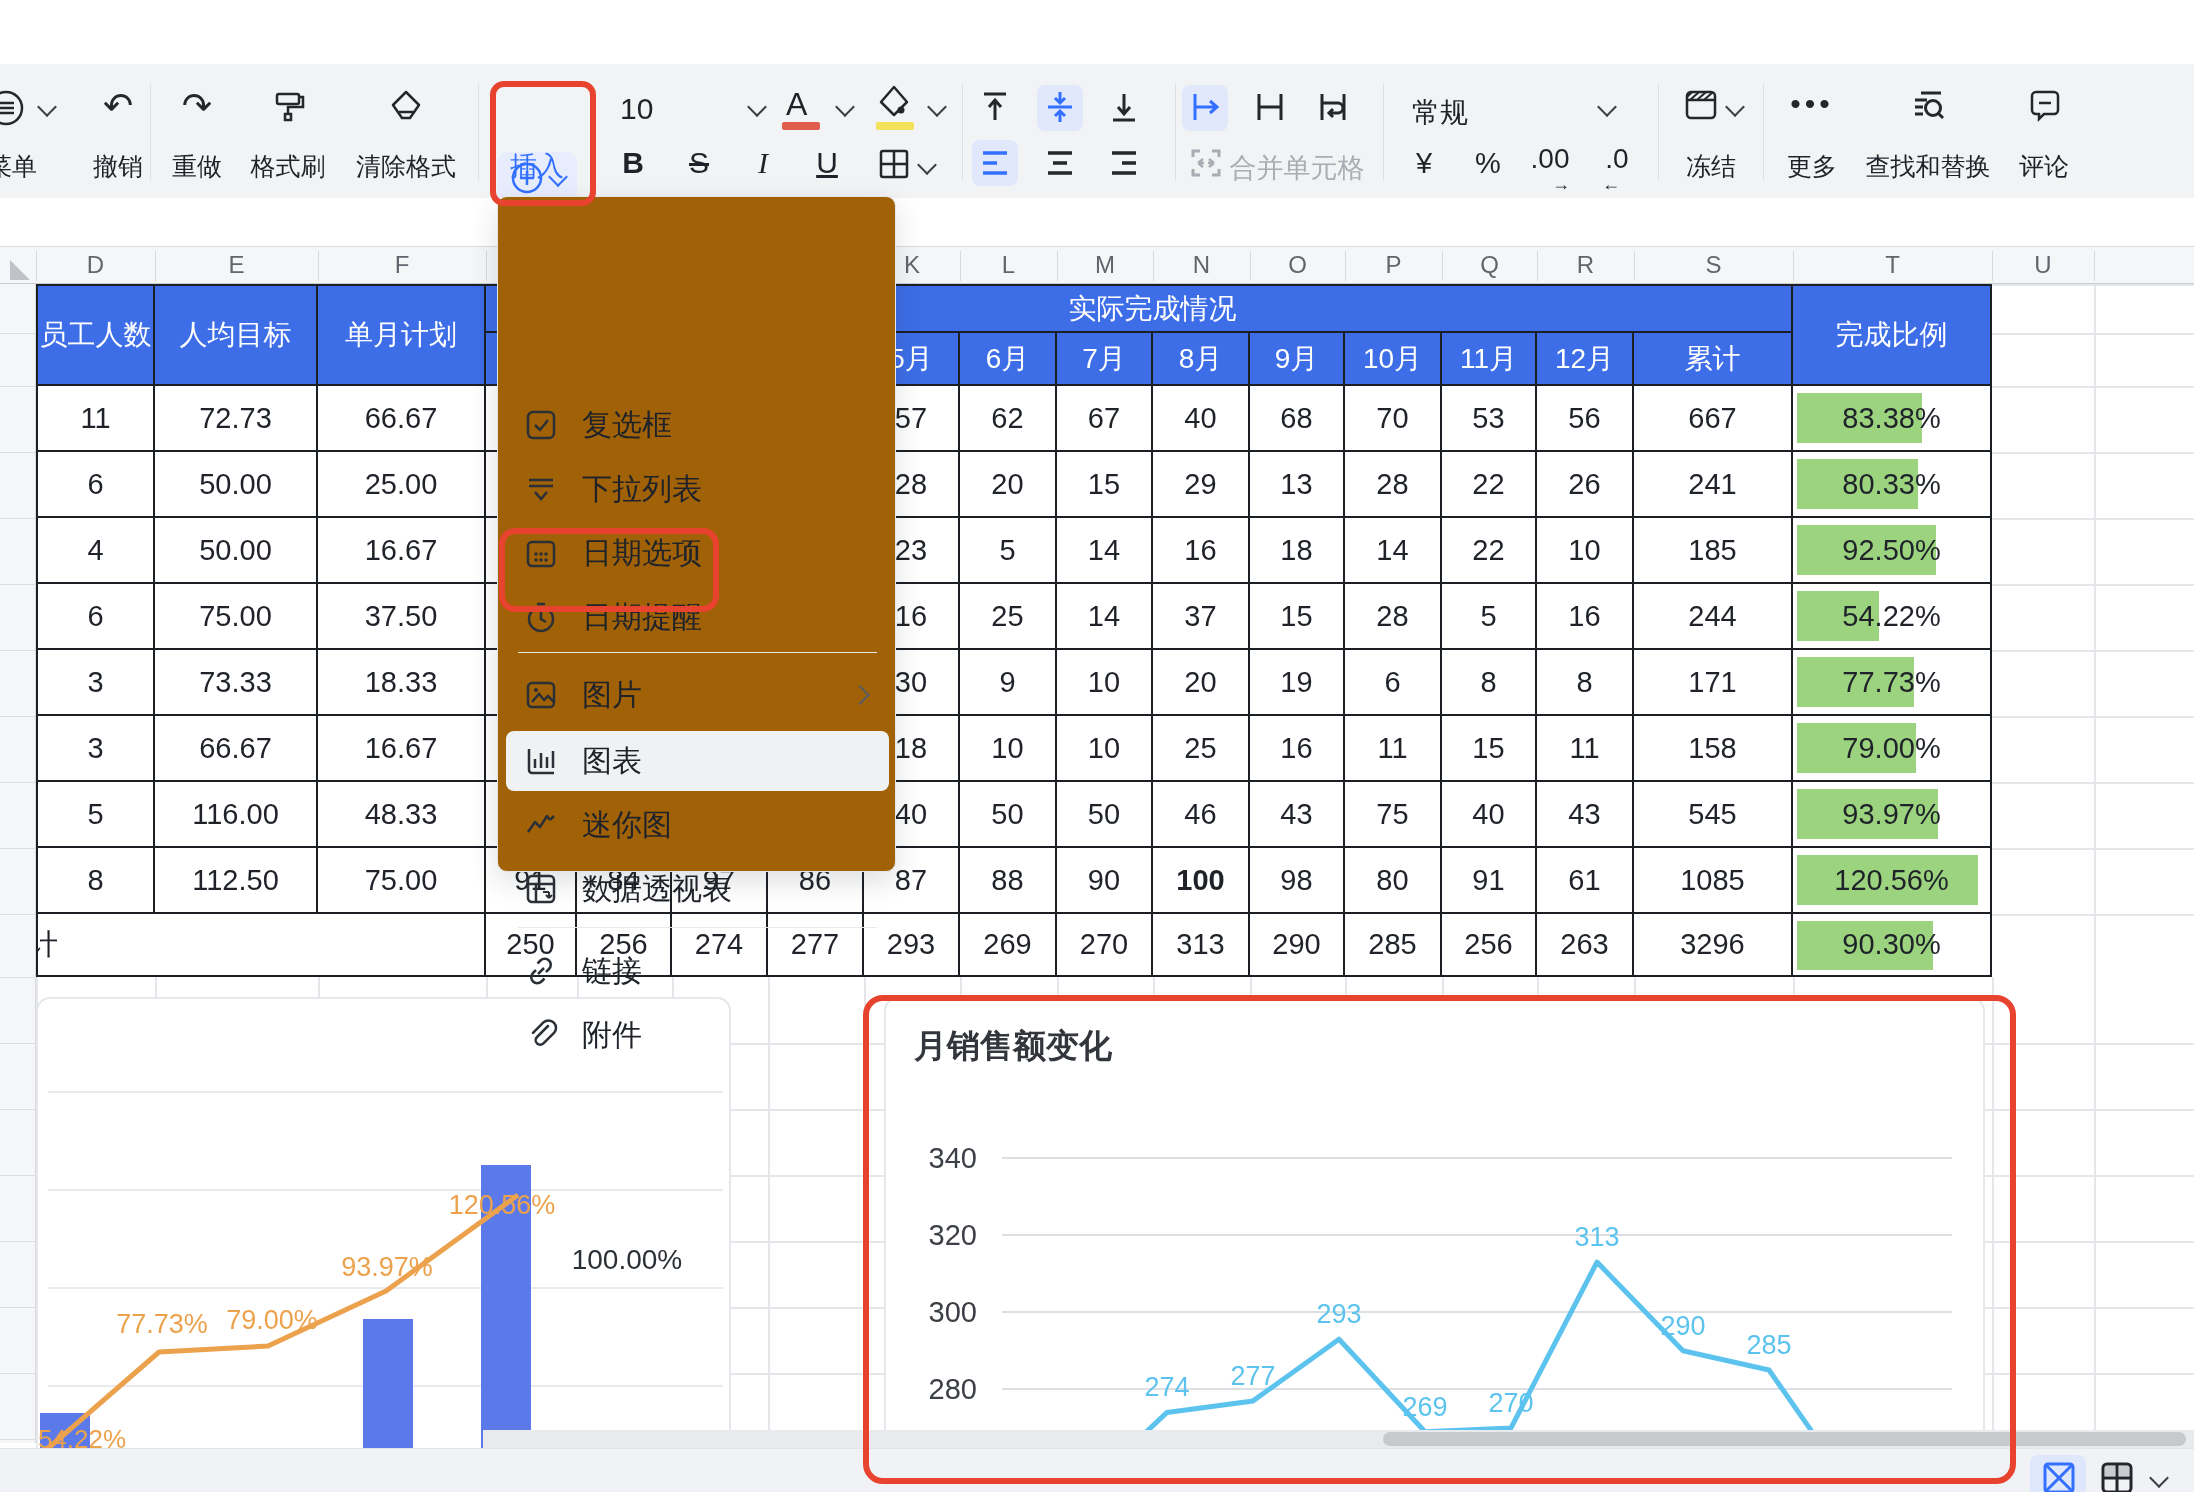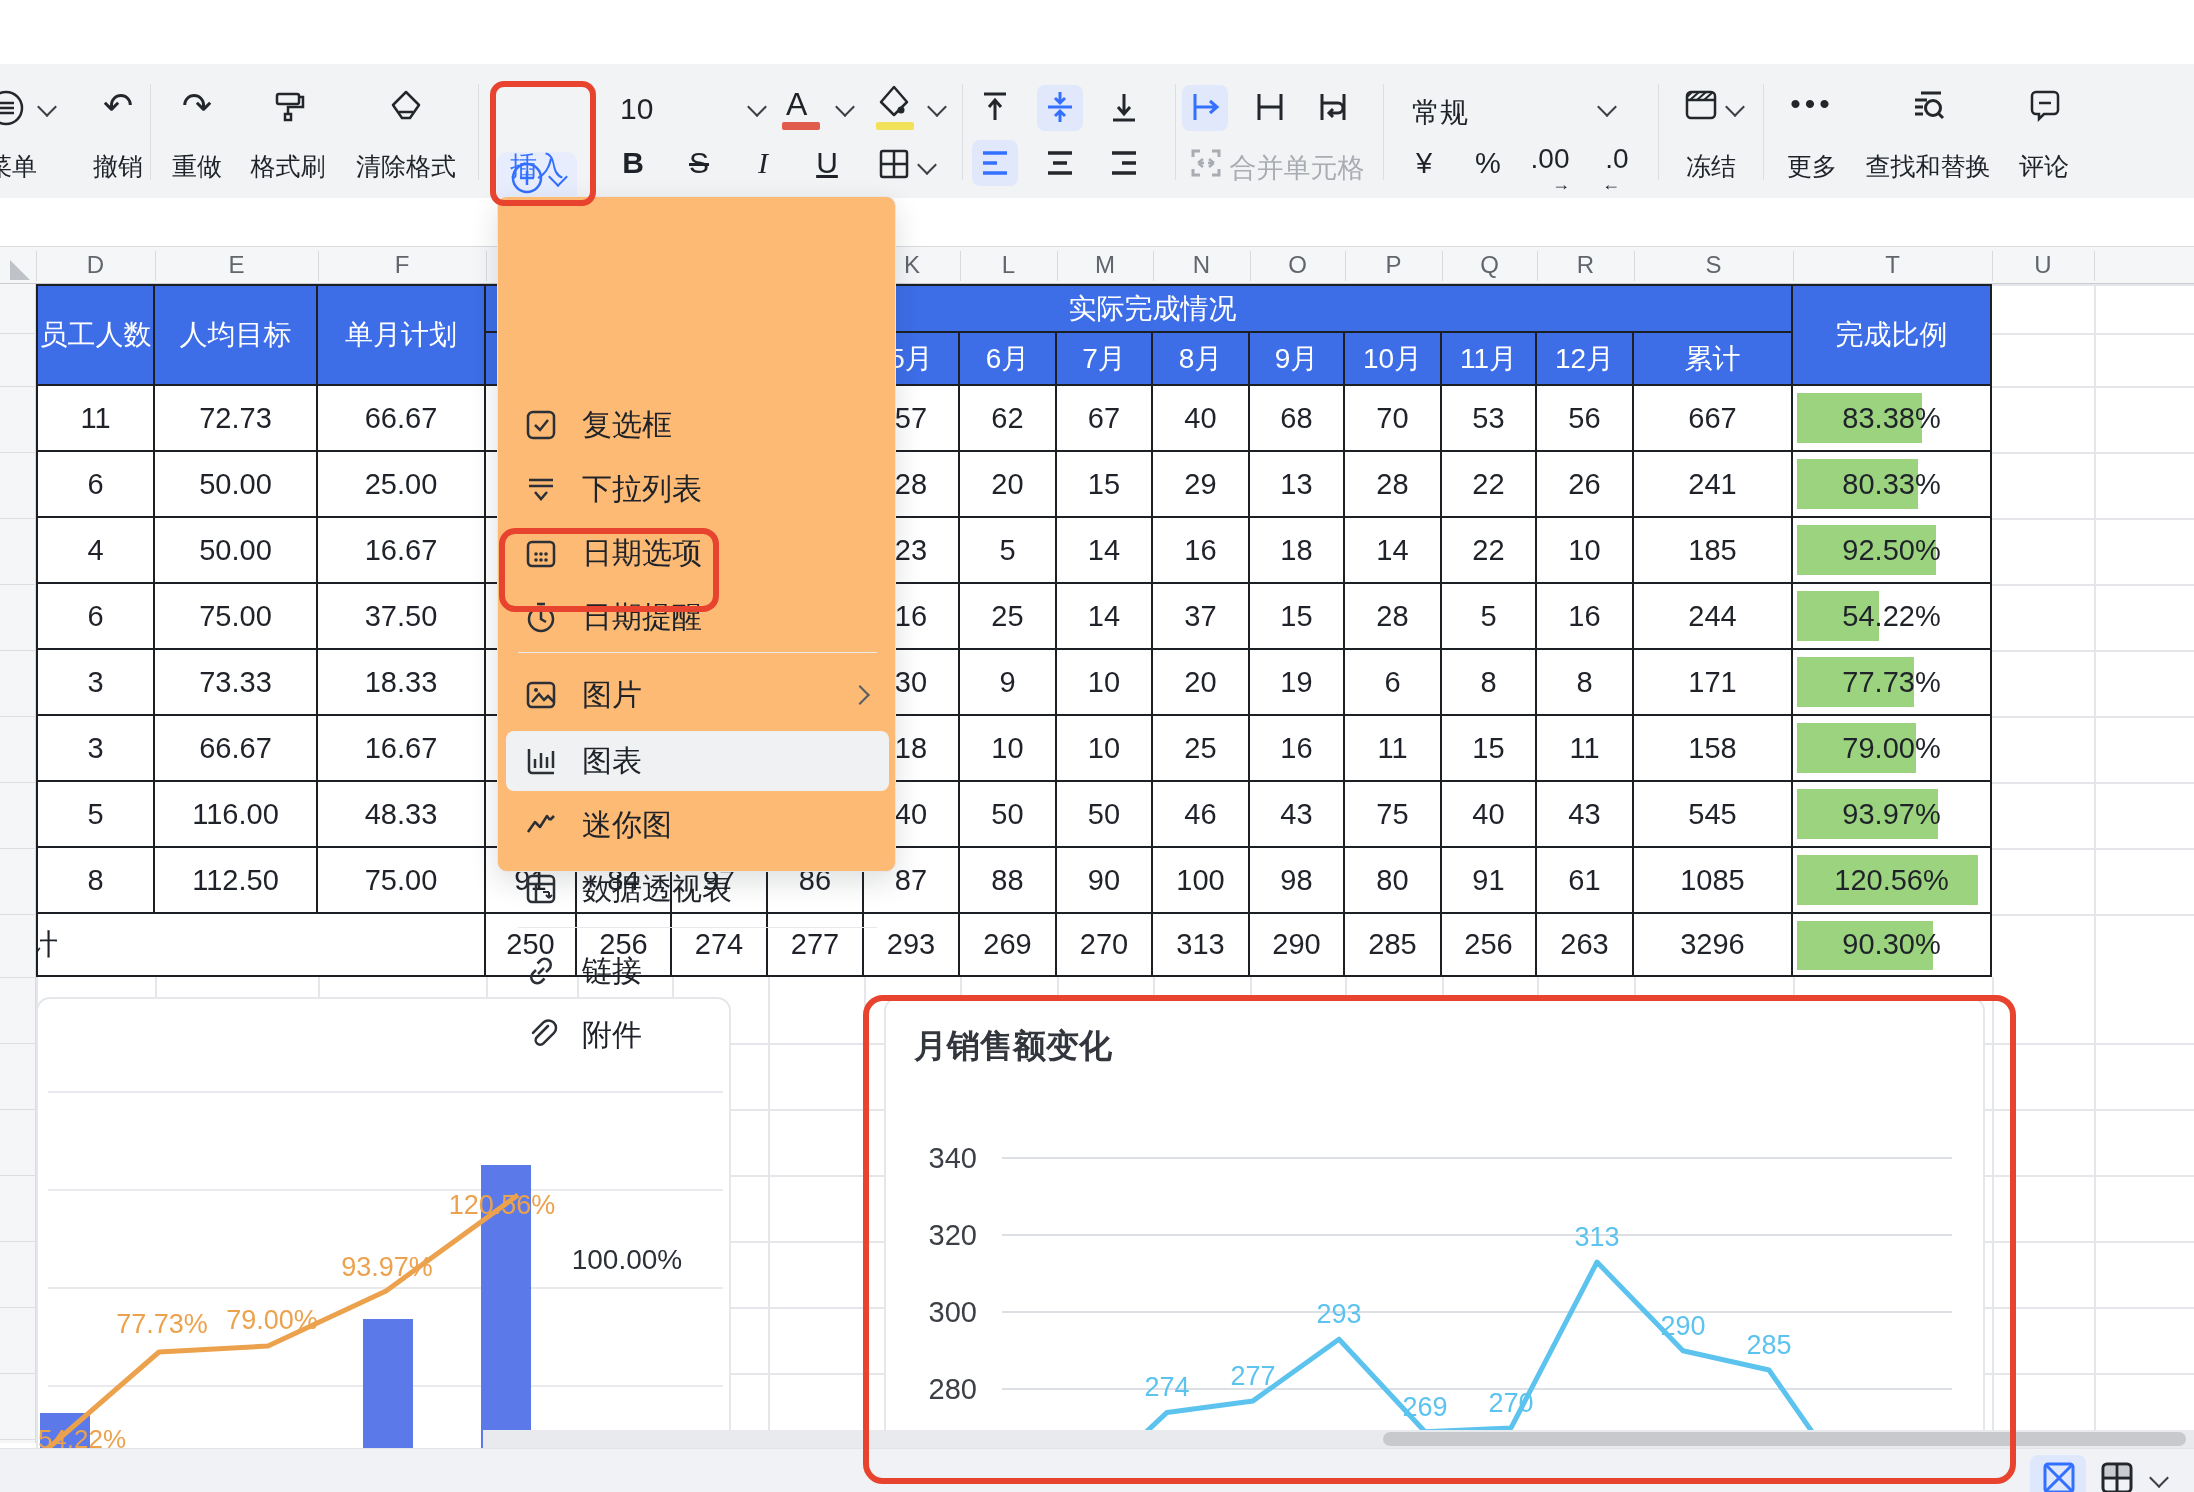--- a/index.html
+++ b/index.html
@@ -46,21 +46,21 @@
   .vline{position:absolute;width:1.5px;background:#e4e6e9;}
   .hline{position:absolute;height:1.5px;background:#e4e6e9;}
   
   .card{position:absolute;background:#fff;border:2px solid #e5e7ea;border-radius:14px;box-sizing:border-box;overflow:hidden;z-index:10;}
   
   .scrolltrack{position:absolute;left:483px;top:1430px;width:1711px;height:18px;background:#e9eaed;z-index:20;}
   .scrollthumb{position:absolute;left:900px;top:2px;height:14px;width:803px;background:#c7c9cd;border-radius:7px;}
   .statusbar{position:absolute;left:0;top:1448px;width:2194px;height:44px;background:#f0f2f6;border-top:1px solid #e2e4e8;z-index:22;}
   .statbtn{position:absolute;left:2030px;top:6px;width:56px;height:44px;background:#dfe7fd;border-radius:8px;}
   
-  .menu{position:absolute;left:497px;top:196px;width:399px;height:676px;background:#fdba74;border:1px solid #e5e6e8;
+  .menu{position:absolute;left:497px;top:196px;width:399px;height:676px;background:#a16207;border:1px solid #e5e6e8;
         border-radius:10px;box-shadow:0 10px 28px rgba(31,35,41,.14);z-index:30;box-sizing:border-box;}
   .menu-item{position:absolute;left:8px;width:383px;height:60px;display:flex;align-items:center;border-radius:8px;}
   .menu-item .mi-ic{margin-left:18px;width:34px;height:34px;flex:0 0 34px;}
   .menu-item .mi-label{margin-left:24px;font-size:30px;color:#1f2329;white-space:nowrap;}
   .menu-item.hov{background:#f0f1f3;}
   .menu-div{position:absolute;left:20px;width:359px;height:1px;background:#e8e9eb;}
   .subchev{position:absolute;right:22px;width:12px;height:12px;border-right:2.5px solid #585d64;border-top:2.5px solid #585d64;transform:rotate(45deg);}
   svg{display:block;}
 </style>
 </head>
@@ -477,21 +477,21 @@
       <div class="cell bl" style="left: 36px; top: 848px; width: 119px; height: 66px;">8</div>
       <div class="cell " style="left: 155px; top: 848px; width: 163px; height: 66px;">112.50</div>
       <div class="cell " style="left: 318px; top: 848px; width: 168px; height: 66px;">75.00</div>
       <div class="cell " style="left: 486px; top: 848px; width: 91px; height: 66px;">91</div>
       <div class="cell " style="left: 577px; top: 848px; width: 95px; height: 66px;">84</div>
       <div class="cell " style="left: 672px; top: 848px; width: 96px; height: 66px;">97</div>
       <div class="cell " style="left: 768px; top: 848px; width: 96px; height: 66px;">86</div>
       <div class="cell " style="left: 864px; top: 848px; width: 96px; height: 66px;">87</div>
       <div class="cell " style="left: 960px; top: 848px; width: 97px; height: 66px;">88</div>
       <div class="cell " style="left: 1057px; top: 848px; width: 96px; height: 66px;">90</div>
-      <div class="cell " style="left: 1153px; top: 848px; width: 97px; height: 66px;">100</div>
+      <div class="cell " style="left: 1153px; top: 848px; width: 97px; height: 66px; font-weight: bold;">100</div>
       <div class="cell " style="left: 1250px; top: 848px; width: 95px; height: 66px;">98</div>
       <div class="cell " style="left: 1345px; top: 848px; width: 97px; height: 66px;">80</div>
       <div class="cell " style="left: 1442px; top: 848px; width: 95px; height: 66px;">91</div>
       <div class="cell " style="left: 1537px; top: 848px; width: 97px; height: 66px;">61</div>
       <div class="cell " style="left: 1634px; top: 848px; width: 159px; height: 66px;">1085</div>
       <div class="cell " style="left: 1793px; top: 848px; width: 199px; height: 66px;">
         <div class="pctbar" style="width: 181.322px; height: 50px;"></div>
         <span class="pcttxt">120.56%</span>
       </div>
       <div class="cell bl" style="left: 36px; top: 914px; width: 450px; height: 63px; overflow: hidden; justify-content: flex-start;">

